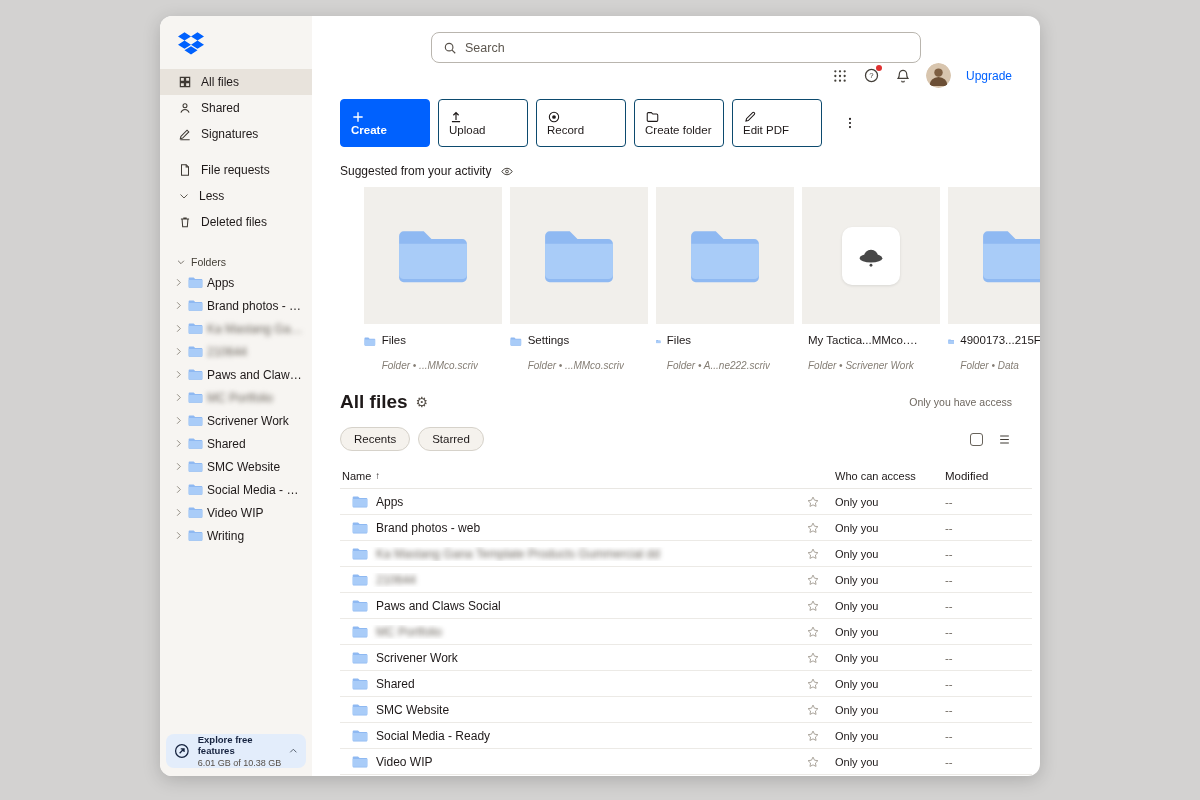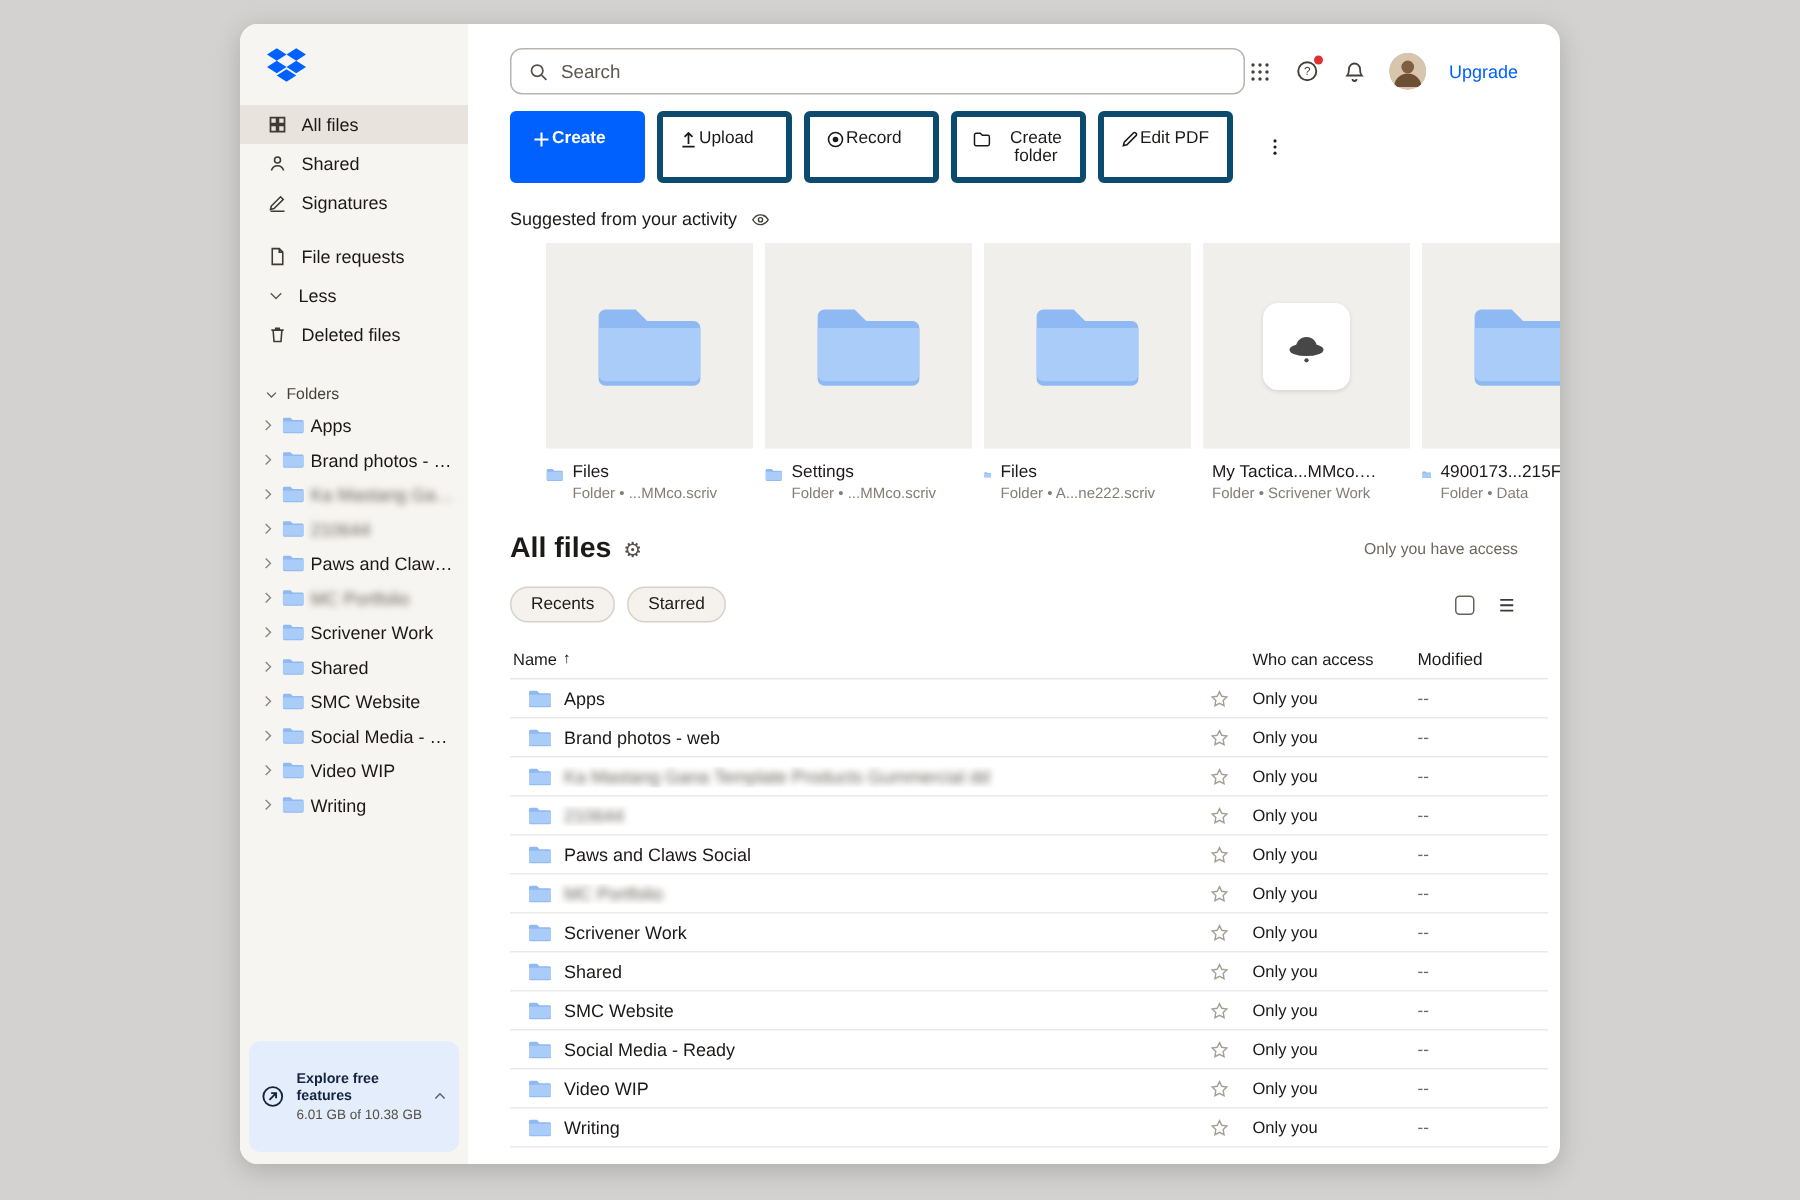--- a/index.html
+++ b/index.html
@@ -19,58 +19,58 @@
   .nav-item.active { background:#e8e3dc; }
   .nav-item .nico { flex:0 0 auto; }
   .nav-sep { height:10px; }
   .folders-header { display:flex; align-items:center; gap:5px; margin-top:18px; padding-left:16px;
                     font-size:10.5px; color:#454038; height:18px; cursor:pointer; }
   .folder-item { display:flex; align-items:center; gap:4px; height:23px; padding-left:13px;
                  font-size:12px; color:#1e1919; cursor:pointer; }
   .folder-item .chev { flex:0 0 auto; }
   .folder-item .flabel { white-space:nowrap; overflow:hidden; text-overflow:ellipsis; max-width:98px; }
   .side-footer { position:absolute; left:6px; right:6px; bottom:8px; background:#e3edfb;
-                 border-radius:8px; padding:20px 7px; display:flex; align-items:center; gap:7px; cursor:pointer; }
+                 border-radius:8px; padding:0 7px; display:flex; align-items:center; gap:7px; cursor:pointer; }
   .sf-title { font-size:9.5px; font-weight:bold; color:#16233f; }
   .sf-usage { font-size:9px; color:#564f47; margin-top:2px; }
   .sf-chev { margin-left:auto; }
 
   .blurred .blur-target { filter:blur(2.5px); color:#6a645c; }
 
   
   .main { flex:1; padding:16px 0 0 28px; position:relative; overflow:hidden; }
 
-  .topbar { display:flex; align-items:center; padding-right:28px; }
+  .topbar { display:flex; align-items:center; padding-right:28px;flex-direction:column; }
   .search { width:490px; height:31px; border:1px solid #b9b5ae; border-radius:8px;
             display:flex; align-items:center; gap:8px; padding:0 11px; color:#5d574f;
             font-size:12.5px; background:#fff; cursor:text; }
   .topicons { margin-left:auto; display:flex; align-items:center; gap:15px; }
   .tico { position:relative; display:flex; align-items:center; cursor:pointer; }
   .dot { position:absolute; top:-2px; right:-2px; width:6px; height:6px; border-radius:50%; background:#e03131; }
   .avatar { width:25px; height:25px; border-radius:50%; overflow:hidden; cursor:pointer; }
   .upgrade { font-size:12px; color:#0061fe; text-decoration:none; cursor:pointer; }
 
   .actions { display:flex; margin-top:11px; gap:8px; align-items:center; }
-  .abtn { width:90px; height:48px; border:4px solid #0c4a6e; border-radius:4px; background:#fff;
-          display:flex; flex-direction:row; justify-content:flex-start; align-items:flex-start;
+  .abtn { width:90px; height:48px; border:1px solid #0c4a6e; border-radius:4px; background:#fff;
+          display:flex; flex-direction:column; justify-content:center; align-items:flex-start;
           padding:8px 0 8px 10px; font-size:11.5px; color:#1e1919; cursor:pointer;
           font-family:"Liberation Sans", sans-serif; }
   .abtn.primary { background:#0061fe; border-color:#0061fe; color:#fff; font-weight:bold; }
   .more { margin-left:13px; display:flex; align-items:center; cursor:pointer; }
 
   .suggested { margin-top:17px; display:flex; align-items:center; gap:8px; font-size:12px; color:#1e1919; }
 
   .cards { display:flex; gap:8px; margin-top:9px; }
   .card { width:138px; flex:0 0 138px; cursor:pointer;padding-left:24px; }
   .thumb { width:138px; height:137px; background:#f1efeb; display:flex; align-items:center; justify-content:center; }
   .scriv { width:58px; height:58px; background:#fff; border-radius:10px; box-shadow:0 1px 3px rgba(0,0,0,.10);
            display:flex; align-items:center; justify-content:center; }
   .cinfo { margin-top:10px; display:flex; gap:6px; align-items:flex-start; }
   .cname { font-size:11.5px; color:#1e1919; white-space:nowrap; overflow:hidden; text-overflow:ellipsis; max-width:115px; }
-  .cmeta { font-size:10px; color:#847d74; margin-top:3px; white-space:nowrap; overflow:hidden; text-overflow:ellipsis; max-width:115px; }
+  .cmeta { font-size:10px; color:#847d74; margin-top:14px; white-space:nowrap; overflow:hidden; text-overflow:ellipsis; max-width:115px;font-style:italic; }
 
   .allfiles-row { margin-top:20px; display:flex; align-items:center; gap:8px; padding-right:28px; }
   .allfiles-row h1 { font-size:19px; color:#1e1919; }
   .gear { font-size:14px; color:#57514a; cursor:pointer; line-height:1; }
   .access-note { margin-left:auto; font-size:10.5px; color:#6e675f; }
 
   .chips-row { margin-top:14px; display:flex; align-items:center; gap:8px; padding-right:28px; }
   .chip { padding:5px 13px; border:1px solid #d6d2ca; border-radius:15px; background:#f5f2ed;
           font-size:11.5px; color:#1e1919; cursor:pointer; font-family:"Liberation Sans", sans-serif; }
   .view-toggles { margin-left:auto; display:flex; align-items:center; gap:14px; }

